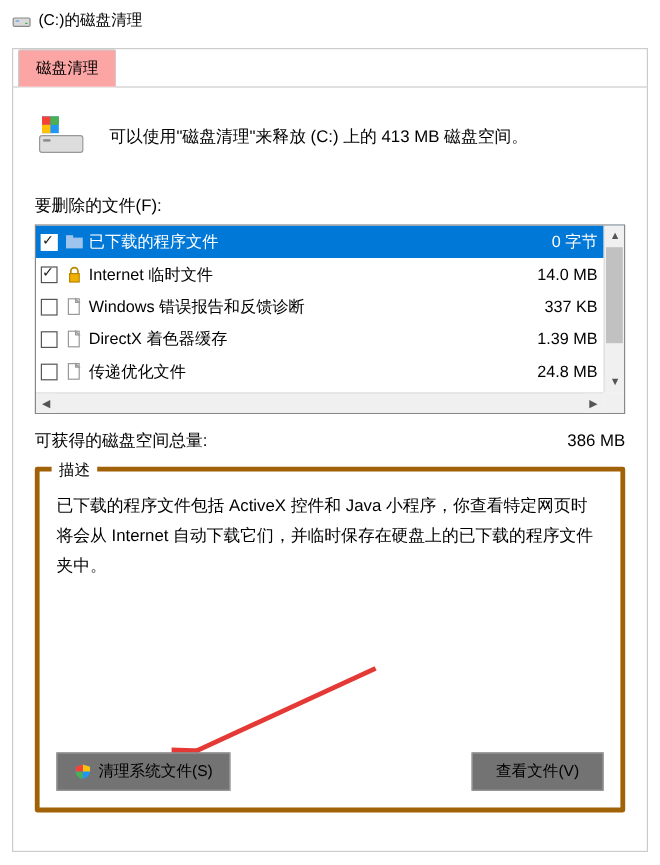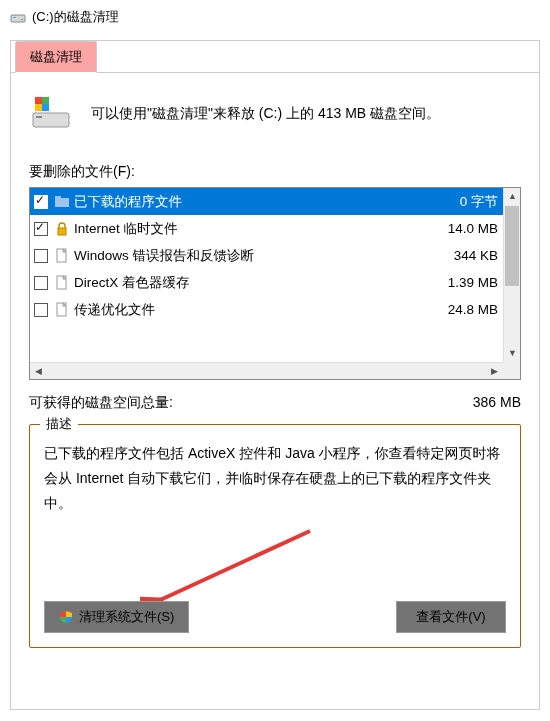--- a/index.html
+++ b/index.html
@@ -52,21 +52,21 @@
       display: flex;
       align-items: center;
       gap: 18px;
       margin-bottom: 28px;
     }
     .big-disk-icon { width: 44px; height: 44px; flex: 0 0 44px; }
     .summary-text { font-size: 14px; line-height: 1.5; }
     .section-label { font-size: 14px; margin-bottom: 6px; }
     .file-list {
       border: 1px solid #888;
-      height: 193px;
+      height: 158px;
       overflow: hidden;
       position: relative;
       background: #fff;
     }
     .file-list-inner { position: relative; }
     .file-row {
       display: flex;
       align-items: center;
       height: 27px;
       padding: 0 4px 0 4px;
@@ -113,26 +113,26 @@
       background: #f0f0f0; text-align: center; font-size: 9px; line-height: 17px; color: #555;
     }
     .scrollbar-h .arrow-left { left: 0; }
     .scrollbar-h .arrow-right { right: 0; }
     .corner { position: absolute; right: 0; bottom: 0; width: 17px; height: 17px; background: #f0f0f0; }
     .total-row {
       display: flex; justify-content: space-between;
       font-size: 14px; margin: 14px 0 12px 0; gap: 39px;
     }
     .desc-group {
-      border: 1px solid #a16207;
+      border: 4px solid #a16207;
       border-radius: 2px;
       padding: 16px 14px 14px 14px;
       position: relative;
       margin-top: 6px;
-      height: 224px;
+      height: 288px;
     }
     .desc-group .legend {
       position: absolute; top: -10px; left: 10px;
       background: #fff; padding: 0 6px; font-size: 13px;
     }
     .desc-text { font-size: 14px; line-height: 1.8; }
     .button-row {
       position: absolute;
       left: 14px; right: 14px; bottom: 14px;
       display: flex; justify-content: space-between;
@@ -206,21 +206,21 @@
             <span class="file-name">Internet 临时文件</span>
             <span class="file-size">14.0 MB</span>
           </div>
           <div class="file-row">
             <span class="chk"></span>
             <span class="file-icon"><svg viewBox="0 0 16 16">
                 <rect x="3" y="1" width="9" height="13" fill="#fff" stroke="#999"></rect>
                 <path d="M9 1 L12 4 L9 4 Z" fill="#ddd" stroke="#999"></path>
               </svg></span>
             <span class="file-name">Windows 错误报告和反馈诊断</span>
-            <span class="file-size">344 KB</span>
+            <span class="file-size">337 KB</span>
           </div>
           <div class="file-row">
             <span class="chk"></span>
             <span class="file-icon"><svg viewBox="0 0 16 16">
                 <rect x="3" y="1" width="9" height="13" fill="#fff" stroke="#999"></rect>
                 <path d="M9 1 L12 4 L9 4 Z" fill="#ddd" stroke="#999"></path>
               </svg></span>
             <span class="file-name">DirectX 着色器缓存</span>
             <span class="file-size">1.39 MB</span>
           </div>

